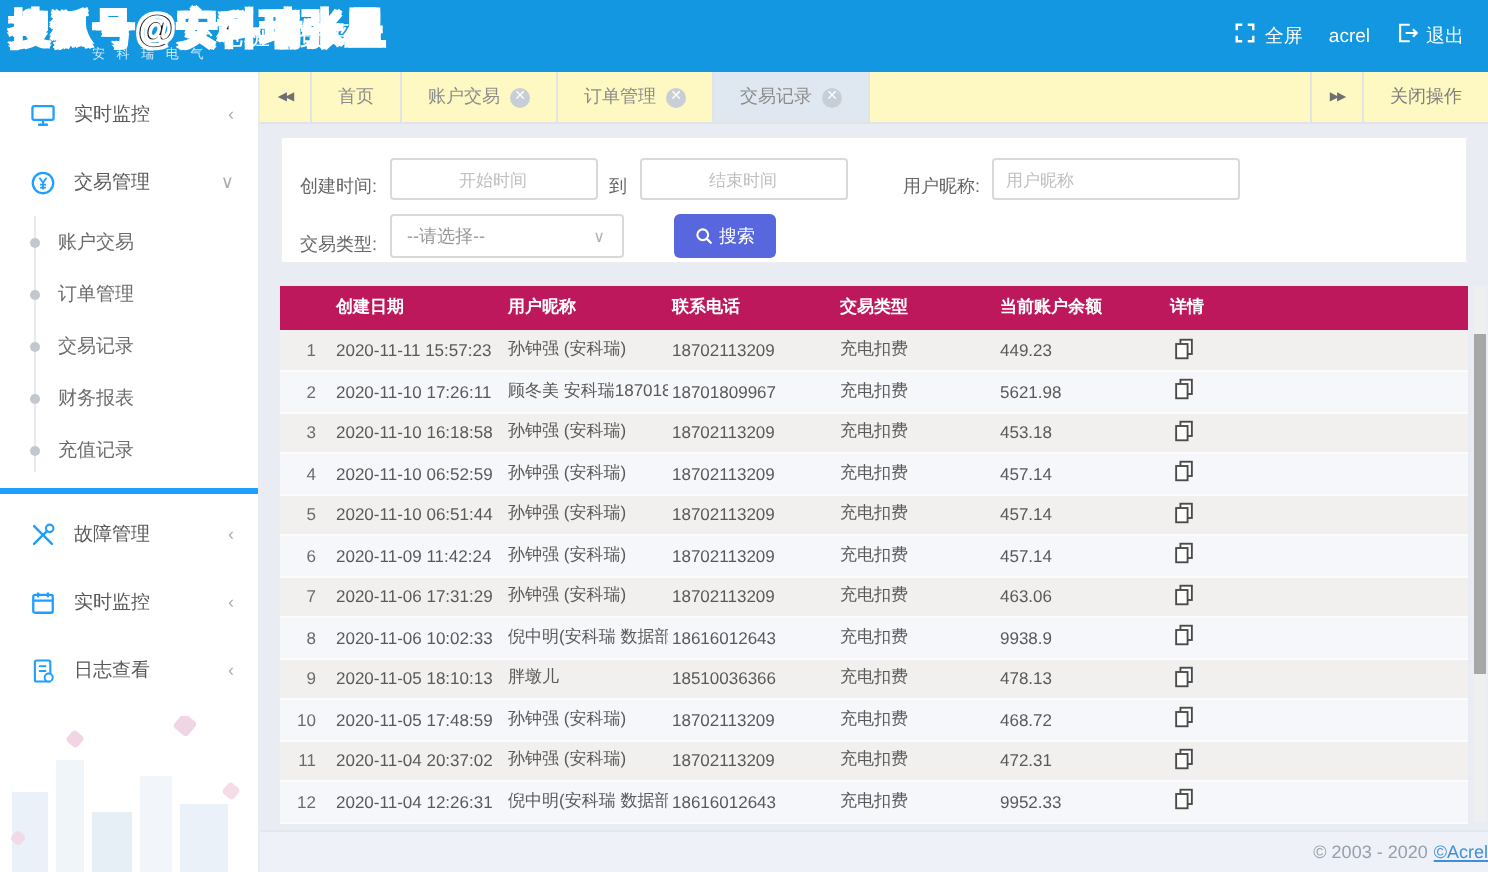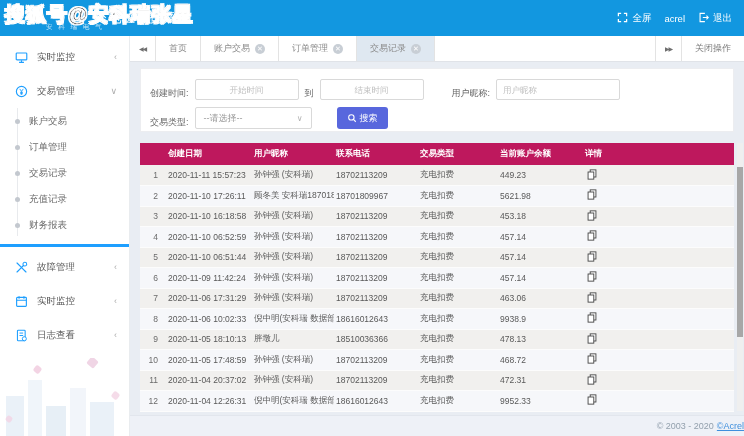--- a/index.html
+++ b/index.html
@@ -30,21 +30,21 @@
   .sub-menu{ position:relative; }
   .sub-line{ position:absolute; left:17px; top:0; bottom:2px; width:1px; background:#e8eaed; }
   .sub-item{ height:26px; display:flex; align-items:center; padding-left:15px; font-size:9.5px; color:#6b6b6b; cursor:pointer; }
   .dot{ width:5px; height:5px; border-radius:50%; background:#c3c8cf; margin-right:9px; position:relative; z-index:1; }
   .side-divider{ height:3px; background:#1e9fff; margin-top:6px; margin-bottom:3px; }
   .illus{ position:absolute; left:0; right:1px; bottom:0; height:78px; overflow:hidden; }
   .bld{ position:absolute; bottom:0; opacity:.75; }
   .bfly{ position:absolute; border-radius:2px; transform:rotate(40deg); opacity:.8; }
 
   
-  .tabbar{ position:absolute; left:130px; top:36px; right:0; height:26px; background:#ffffff;
+  .tabbar{ position:absolute; left:130px; top:36px; right:0; height:26px; background:#fef9c3;
            border-bottom:1px solid #e0e3e8; display:flex; align-items:stretch; font-size:9px; color:#8b8b8b; z-index:3; }
   .tab-arrow{ width:26px; display:flex; align-items:center; justify-content:center; color:#6f6f6f;
               border-right:1px solid #e3e3e3; cursor:pointer; font-size:6px; letter-spacing:-1px; }
   .tabs{ display:flex; align-items:stretch; }
   .tab{ display:flex; align-items:center; gap:5px; padding:0 13px; border-right:1px solid #e3e3e3; cursor:pointer; white-space:nowrap; }
   .tab.active{ background:#dfe8f1; }
   .tab-close{ width:10px; height:10px; border-radius:50%; background:#c8ced5; color:#fff; font-size:7px;
               line-height:10px; text-align:center; flex:0 0 10px; }
   .tab-right{ margin-left:auto; display:flex; align-items:stretch; }
   .close-ops{ display:flex; align-items:center; padding:10px 13px; border-left:1px solid #e3e3e3; cursor:pointer; color:#7d7d7d; }
@@ -149,25 +149,25 @@
           <div class="sub-item">
             <span class="dot"></span>
             <span>订单管理</span>
           </div>
           <div class="sub-item">
             <span class="dot"></span>
             <span>交易记录</span>
           </div>
           <div class="sub-item">
             <span class="dot"></span>
-            <span>充值记录</span>
+            <span>财务报表</span>
           </div>
           <div class="sub-item">
             <span class="dot"></span>
-            <span>财务报表</span>
+            <span>充值记录</span>
           </div>
         </div>
         <div class="side-divider"></div>
         <div class="side-item">
           <span class="s-icon">
             <svg viewBox="0 0 16 16" width="13" height="13">
               <path d="M2.5 13.5L7.6 8.4M8.4 7.6l2-2M8.4 8.4l5.1 5.1M2.5 2.5l5.1 5.1" stroke="#1e9fff" stroke-width="1.5" fill="none" stroke-linecap="round"></path>
               <circle cx="12.1" cy="3.9" r="2.3" fill="none" stroke="#1e9fff" stroke-width="1.3"></circle>
             </svg>
           </span>

